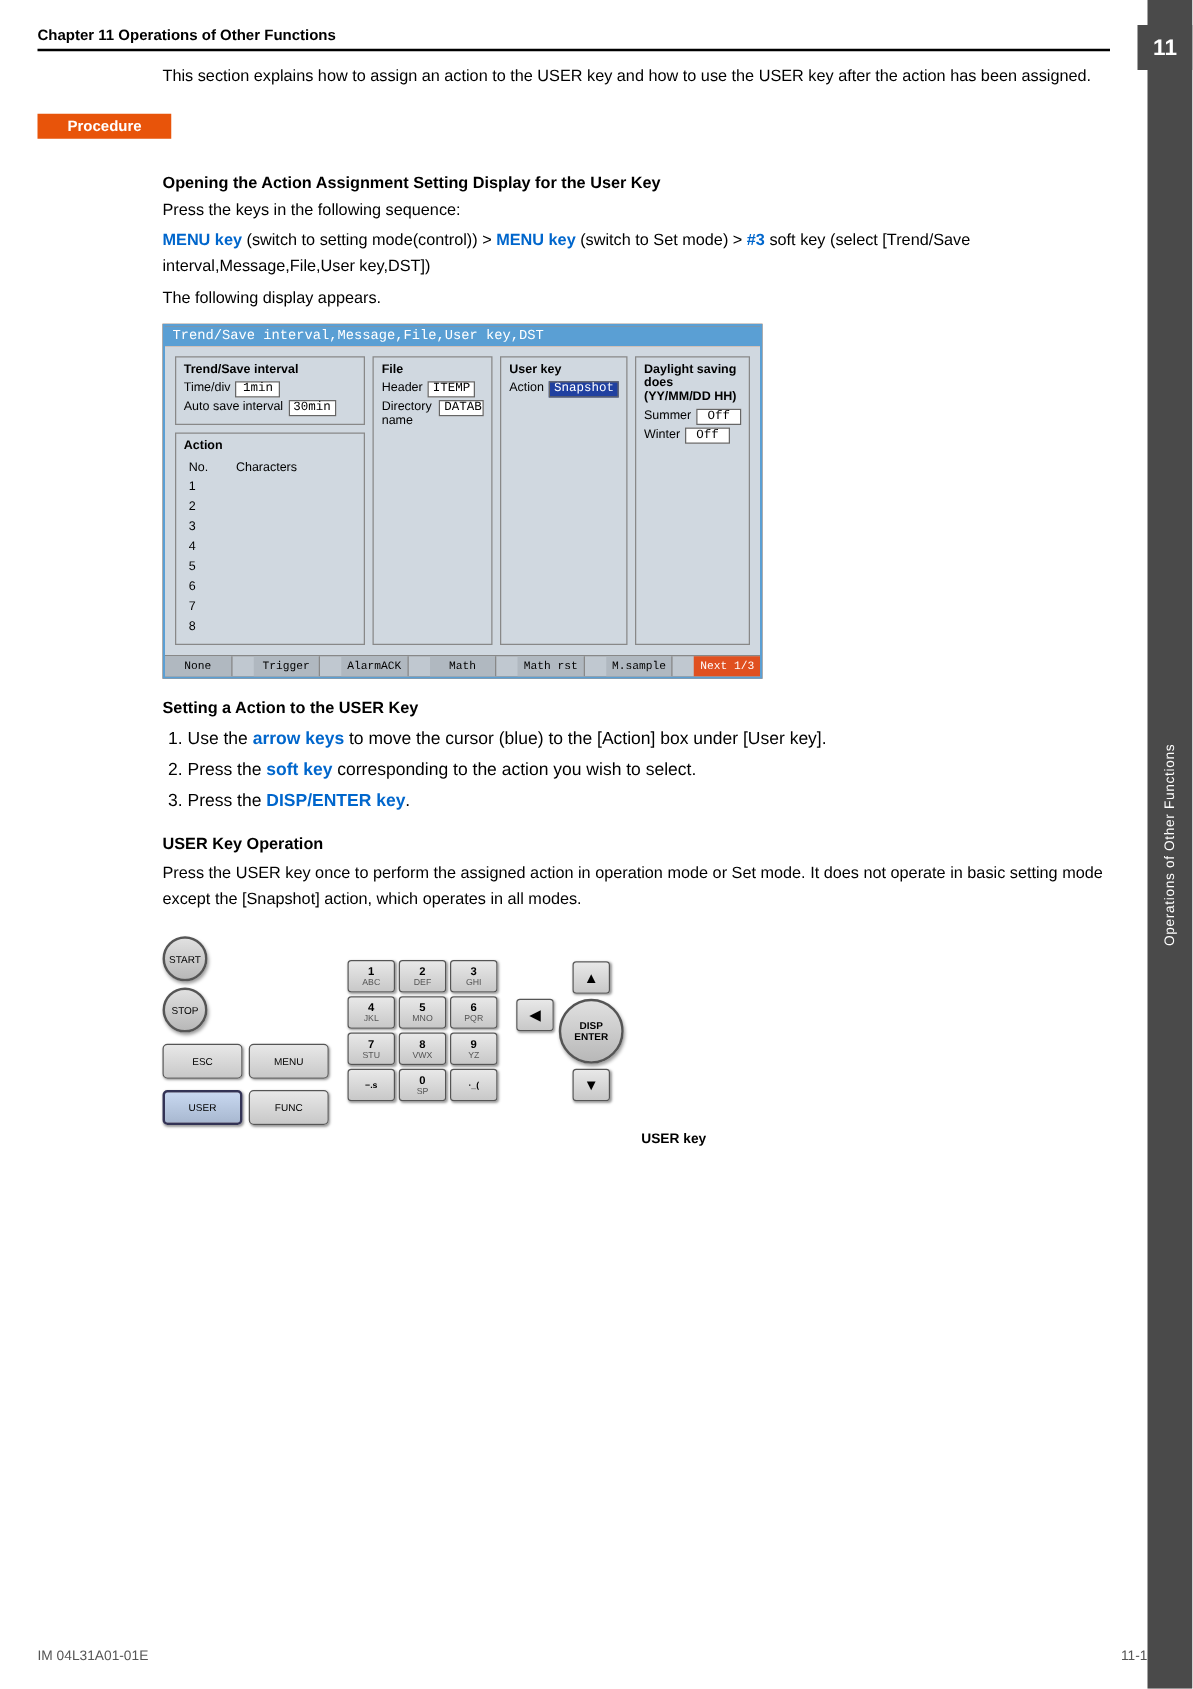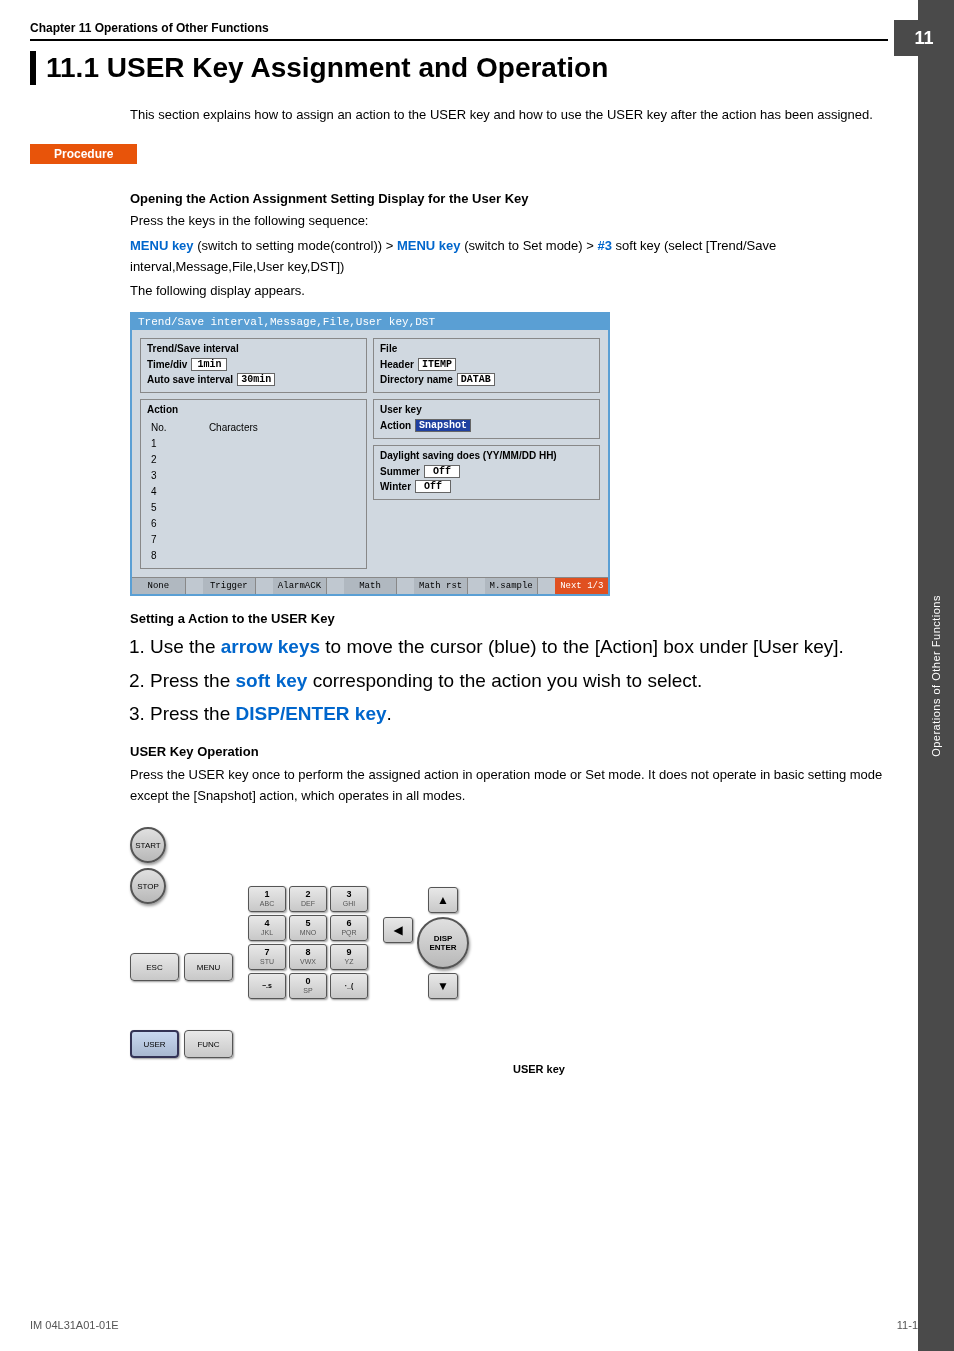--- a/index.html
+++ b/index.html
@@ -37,21 +37,21 @@
       font-size: 11px;
       writing-mode: vertical-rl;
       transform: rotate(180deg);
       white-space: nowrap;
       letter-spacing: 0.5px;
     }
     .sidebar-num {
       position: absolute;
       top: 20px;
       right: 0;
-      width: 60px;
+      width: 44px;
       height: 36px;
       background: #4a4a4a;
       color: #fff;
       font-size: 18px;
       font-weight: bold;
       display: flex;
       align-items: center;
       justify-content: center;
     }
 
@@ -152,25 +152,24 @@
     }
 
     .panel-title {
       font-size: 10px;
       font-weight: bold;
       margin-bottom: 4px;
     }
 
     .panel-row {
       display: flex;
-      align-items: center;
+      align-items: flex-start;
       font-size: 10px;
       margin-bottom: 2px;
       gap: 4px;
-      font-weight: bold;
     }
 
     .panel-input-box {
       background: #fff;
       border: 1px solid #666;
       font-size: 10px;
       padding: 0 3px;
       min-width: 36px;
       text-align: center;
       font-family: 'Courier New', monospace;
@@ -222,21 +221,21 @@
       border-right: none;
     }
 
     
     .steps-list {
       margin-left: 20px;
       margin-bottom: 15px;
     }
     .steps-list li {
       line-height: 1.6;
-      font-size: 19px;
+      font-size: 14px;
       margin-bottom: 3px;
     }
 
     .subsection-bold {
       font-weight: bold;
       font-size: 13px;
       margin-top: 12px;
       margin-bottom: 6px;
     }
 
@@ -279,24 +278,23 @@
       font-size: 8px;
       border: 2px solid #555;
       background: linear-gradient(to bottom, #e0e0e0, #b8b8b8);
       display: flex;
       align-items: center;
       justify-content: center;
       box-shadow: 1px 2px 3px rgba(0,0,0,0.4);
     }
 
     .key-rect {
-      width: 49px;
+      width: 64px;
       height: 28px;
       font-size: 8px;
-      margin-top: 40px;
     }
 
     .numpad-group {
       display: flex;
       flex-direction: column;
       gap: 3px;
     }
 
     .numpad-row {
       display: flex;
@@ -377,41 +375,40 @@
     }
 
     .screen-left-panel {
       display: flex;
       flex-direction: column;
       gap: 6px;
     }
 
     .screen-right-panel {
       display: flex;
-      flex-direction: column;
+      flex-direction: row;
       gap: 6px;
     }
   </style>
 </head>
 <body>
 
 <div class="page-container">
 
   <div class="right-sidebar">
     <span class="sidebar-num">11</span>
     <span class="right-sidebar-text">Operations of Other Functions</span>
   </div>
 
   <div class="main-content">
 
     <div class="chapter-header">
       <span class="chapter-label">Chapter 11 Operations of Other Functions</span>
     </div>
 
-    <div class="section-title">11.1  USER Key Assignment and Operation</div>
 
     <div class="intro-text">This section explains how to assign an action to the USER key and how to use the USER key after the action has been assigned.</div>
 
     <div style="margin-left:0; margin-bottom:12px;">
       <span class="procedure-badge">Procedure</span>
     </div>
 
     <div class="content-section">
 
       <div class="subsection-title">Opening the Action Assignment Setting Display for the User Key</div>

